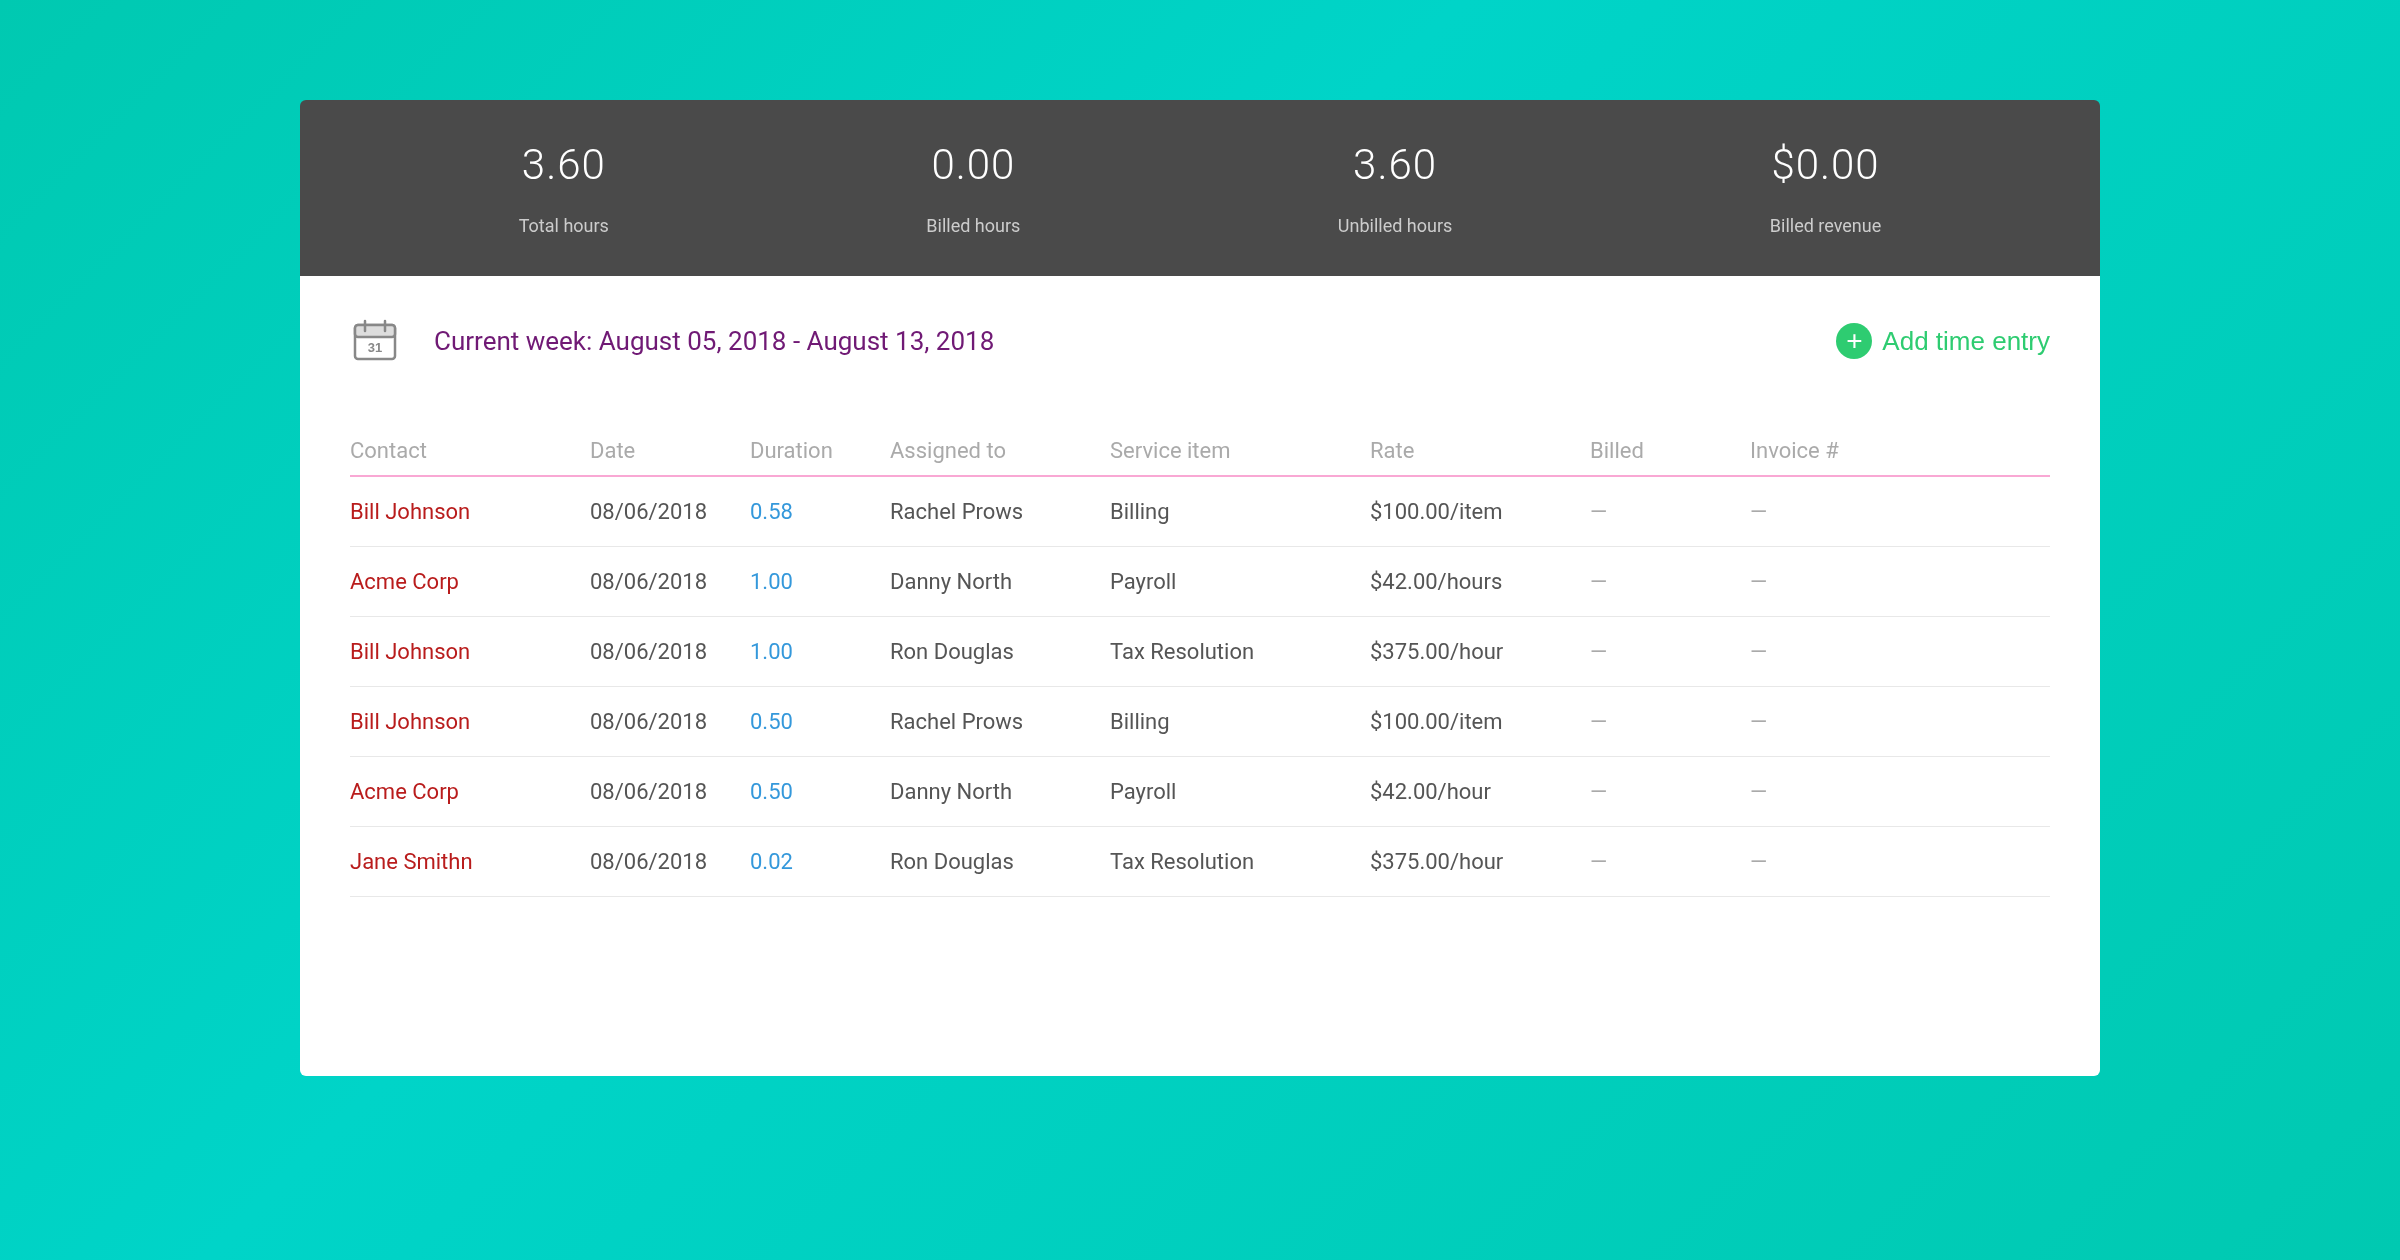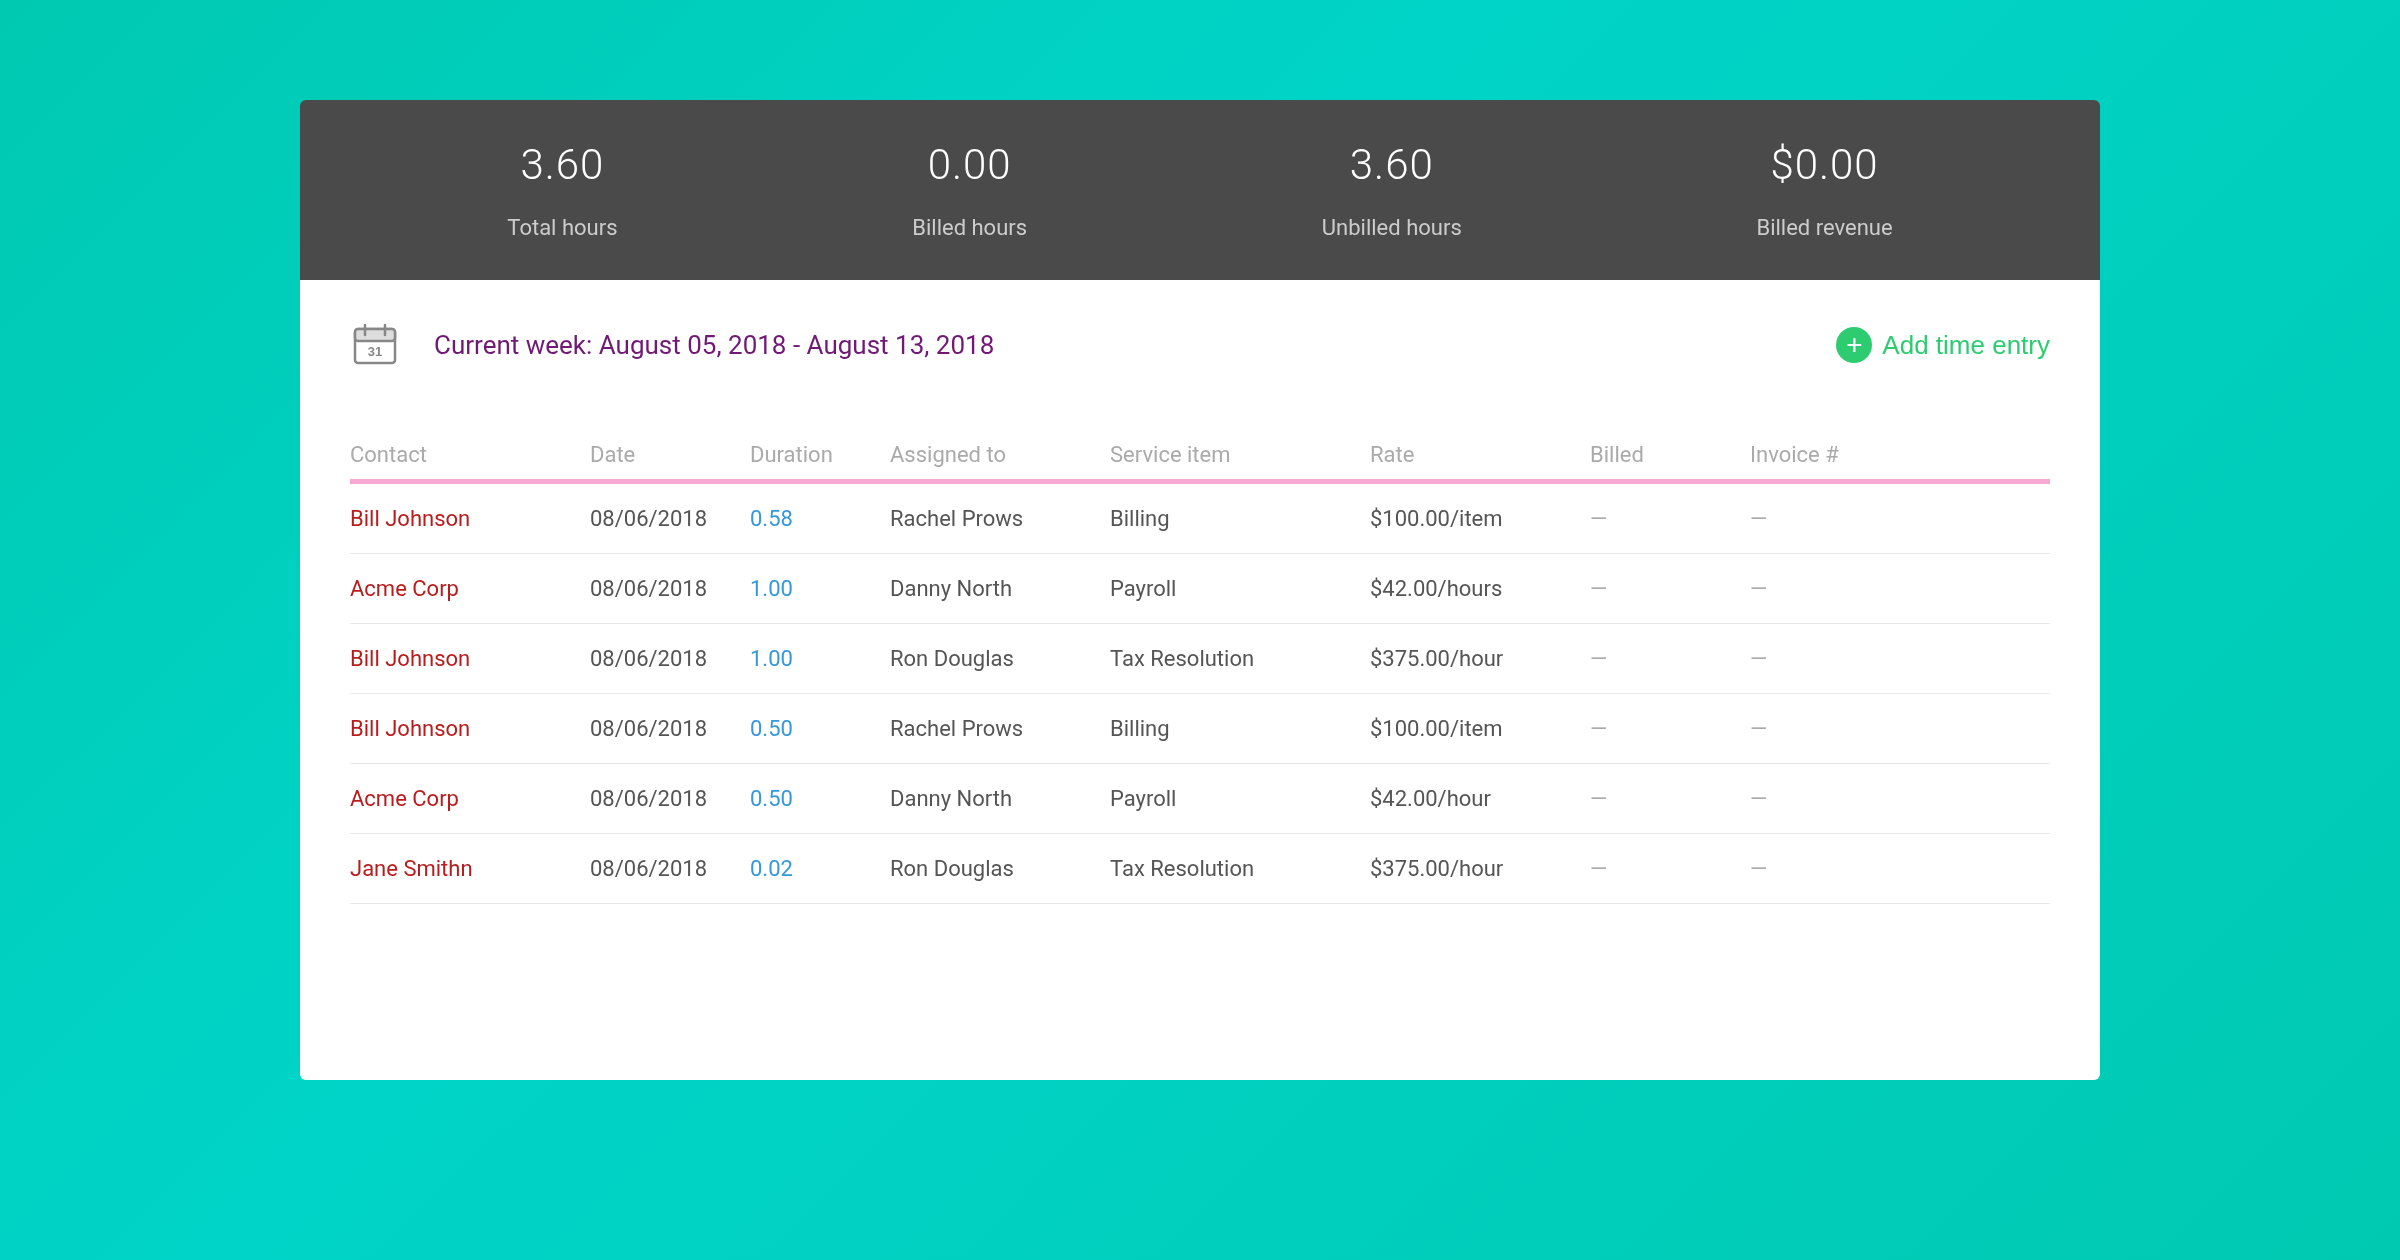--- a/index.html
+++ b/index.html
@@ -35,21 +35,21 @@
     }
 
     .stat-value {
       font-size: 42px;
       font-weight: 300;
       color: #ffffff;
       letter-spacing: 1px;
     }
 
     .stat-label {
-      font-size: 22px;
+      font-size: 18px;
       color: #cccccc;
       margin-top: 6px;
     }
 
     .main-panel {
       width: 1800px;
       background: #ffffff;
       border-radius: 0 0 6px 6px;
       padding: 40px 50px;
       min-height: 800px;
@@ -108,21 +108,21 @@
     }
 
     .table-container {
       width: 100%;
     }
 
     .table-header {
       display: grid;
       grid-template-columns: 240px 160px 140px 220px 260px 220px 160px 160px;
       padding: 12px 0;
-      border-bottom: 5px solid #f9a8d4;
+      border-bottom: 2px solid #f9a8d4;
       color: #aaa;
       font-size: 22px;
     }
 
     .table-row {
       display: grid;
       grid-template-columns: 240px 160px 140px 220px 260px 220px 160px 160px;
       padding: 22px 0;
       border-bottom: 1px solid #e8e8e8;
       align-items: center;

